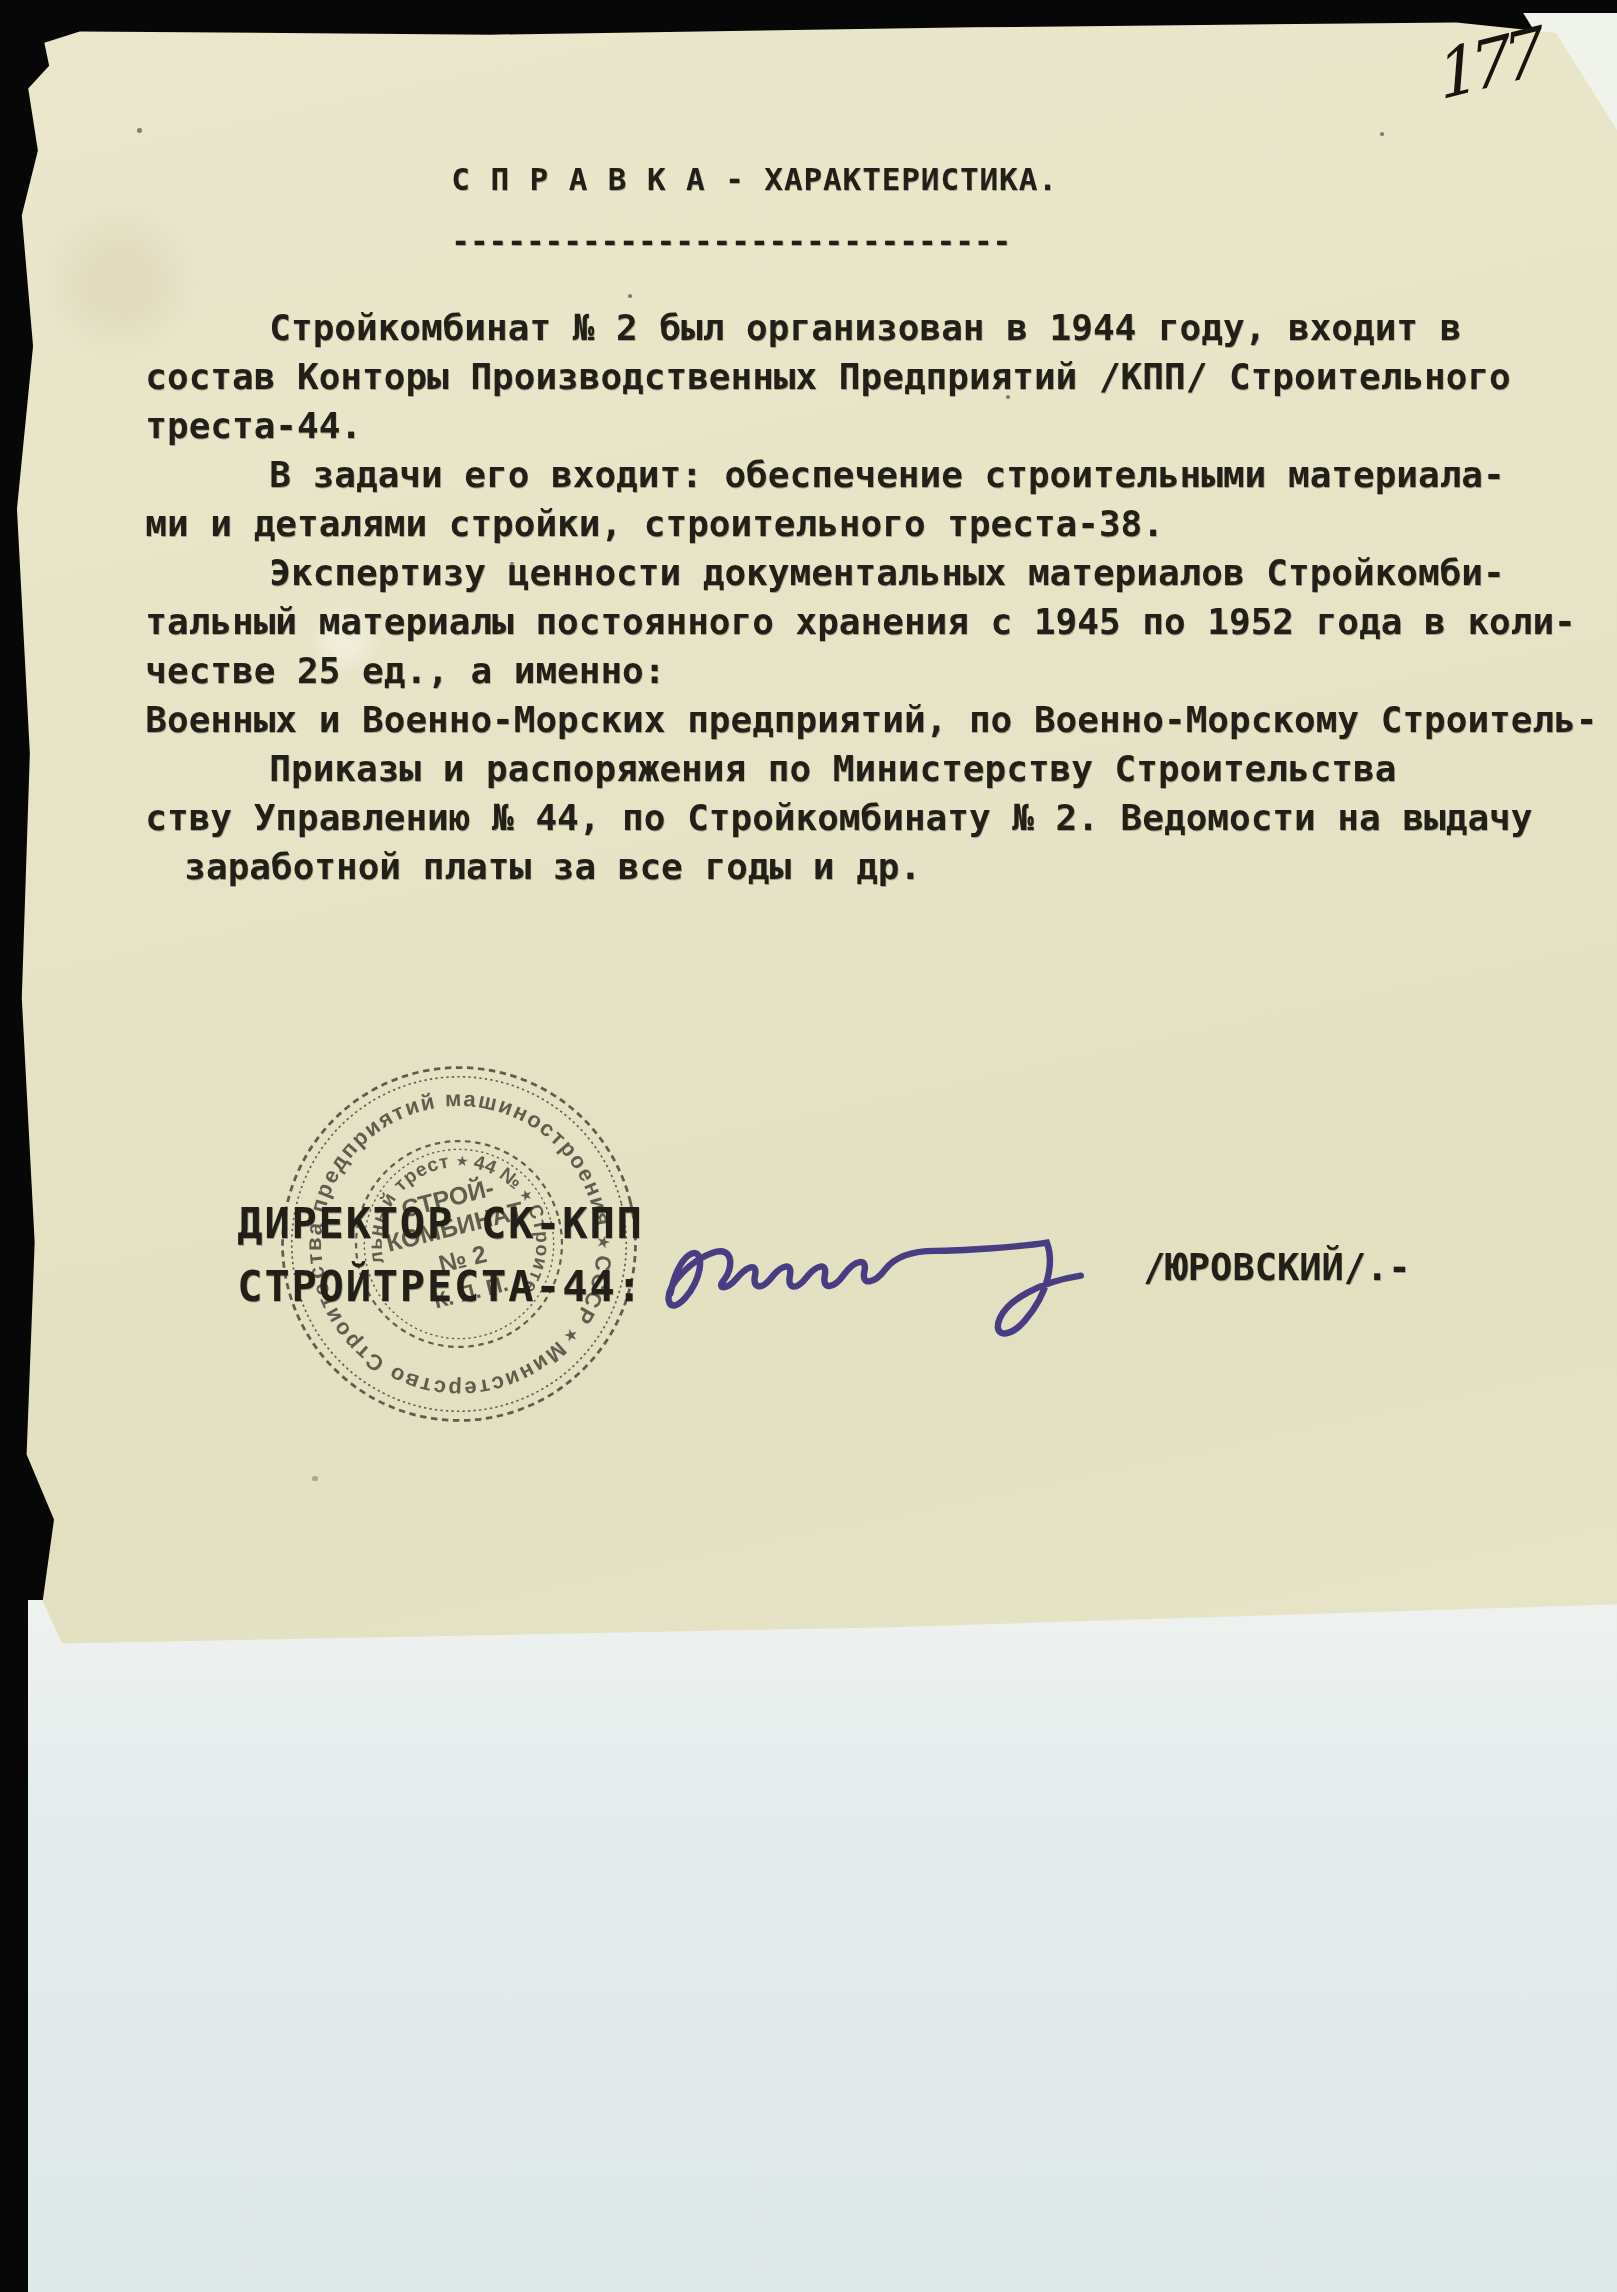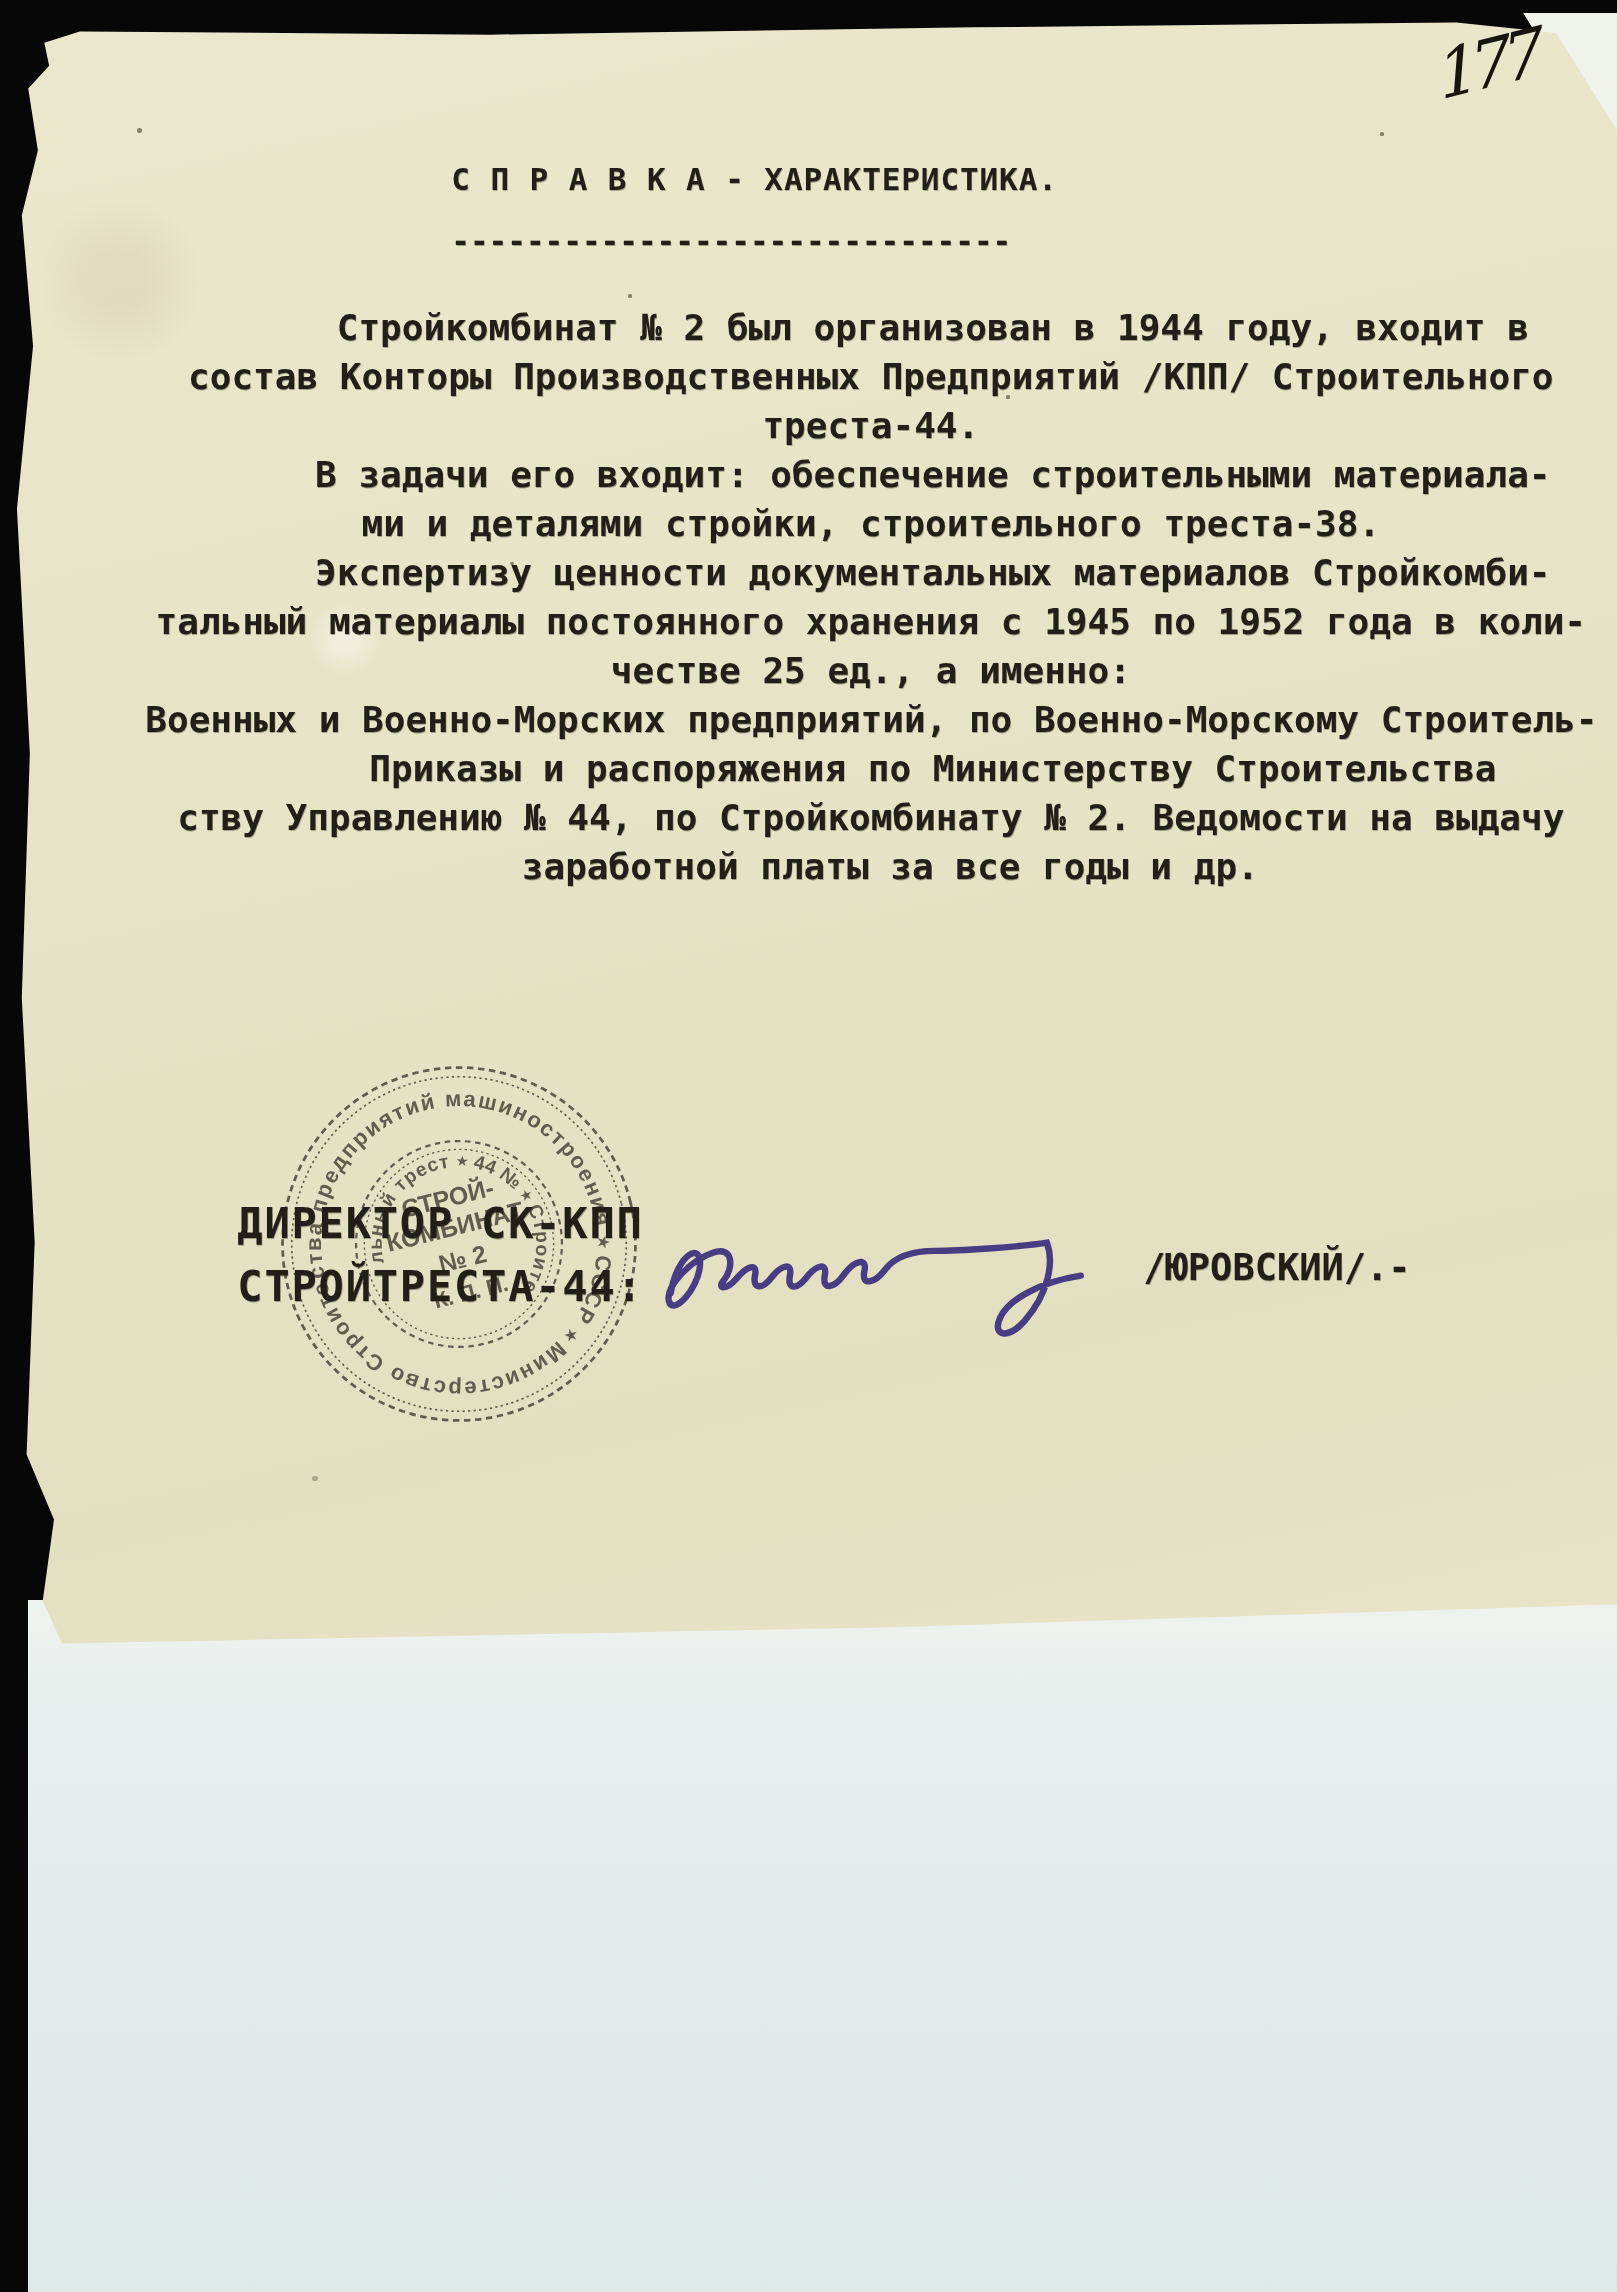--- a/index.html
+++ b/index.html
@@ -35,21 +35,21 @@
   }
   .typed{color:#221f18;font-weight:700;text-shadow:0.6px 0.6px 0 rgba(40,35,22,.35);}
   .title{
     position:absolute;left:444px;top:141px;font-size:31px;letter-spacing:0.9px;white-space:nowrap;
   }
   .title-underline{
     position:absolute;left:444px;top:203px;font-size:31px;letter-spacing:0;white-space:nowrap;
   }
   .body-block{
     position:absolute;left:138px;top:283px;width:1451px;
-    font-size:36px;line-height:49px;text-align:center;
+    font-size:36px;line-height:49px;
   }
   .line{white-space:nowrap;}
   .ind{padding-left:124px;}
   .ind-sm{padding-left:39px;}
   .director{
     position:absolute;left:230px;top:1172px;font-size:42px;line-height:63px;letter-spacing:1.8px;z-index:4;white-space:nowrap;
   }
   .sig-name{
     position:absolute;left:1136px;top:1226px;font-size:37px;z-index:4;white-space:nowrap;
   }

